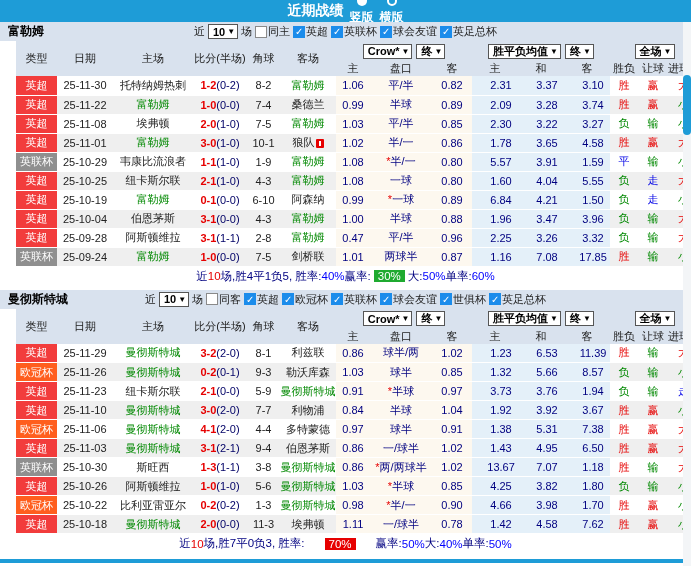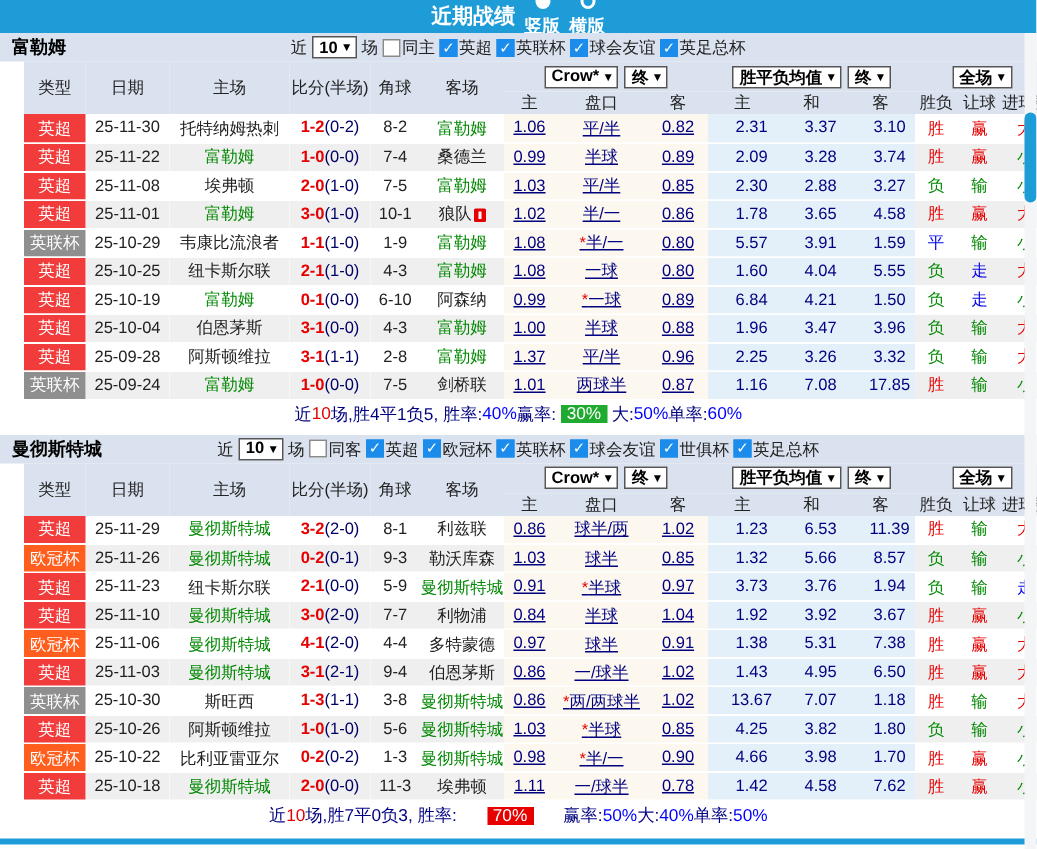--- a/index.html
+++ b/index.html
@@ -26,21 +26,21 @@
 
   
   table { border-collapse:collapse; table-layout:fixed; width:683px; font-size:11px;margin-left:16px; }
   thead th { background:#d9e2ee; font-weight:normal; color:#222; text-align:center; white-space:nowrap; }
   thead tr.h1 th { height:20px; }
   thead tr.h2 th { height:15px; font-size:11px; }
   .selcell { display:flex; align-items:center; justify-content:center; gap:4px; }
   tbody td { height:19px; border-bottom:1px solid #fff; text-align:center; white-space:nowrap; overflow:hidden; color:#222; }
   tbody tr:nth-child(even) td { background:#efefef; }
   tbody tr:nth-child(odd) td { background:#fff; }
-  tbody td.crow { background:#fdf8ef !important; color:#000080;text-decoration:underline; }
+  tbody td.crow { background:#fdf8ef !important; color:#000080; }
   tbody td.avg { background:#e4f0f9 !important; color:#000080;padding-left:12px; }
   td.lg { color:#fff !important; font-size:11px; }
   td.lg.lg-red { background:#f23c3c !important; }
   td.lg.lg-orange { background:#ff5e1e !important; }
   td.lg.lg-gray { background:#8f8f8f !important; }
   td.team { color:#222; }
   td.team.focal { color:#008800; }
   .score-main { color:#e60000; font-weight:bold; }
   .score-half { color:#000066; }
   .star { color:#e60000; }
@@ -225,21 +225,21 @@
               <td class="lg lg-red">英超</td>
               <td>25-11-08</td>
               <td class="team">埃弗顿</td>
               <td><span class="score-main">2-0</span><span class="score-half">(1-0)</span></td>
               <td>7-5</td>
               <td class="team focal">富勒姆</td>
               <td class="crow">1.03</td>
               <td class="crow">平/半</td>
               <td class="crow">0.85</td>
               <td class="avg">2.30</td>
-              <td class="avg">2.88</td>
+              <td class="avg">3.22</td>
               <td class="avg">3.27</td>
               <td class="c-green">负</td>
               <td class="c-green">输</td>
               <td class="c-green">小</td>
             </tr>
             <tr>
               <td class="lg lg-red">英超</td>
               <td>25-11-01</td>
               <td class="team focal">富勒姆</td>
               <td><span class="score-main">3-0</span><span class="score-half">(1-0)</span></td>
@@ -323,21 +323,21 @@
               <td class="c-green">输</td>
               <td class="c-red">大</td>
             </tr>
             <tr>
               <td class="lg lg-red">英超</td>
               <td>25-09-28</td>
               <td class="team">阿斯顿维拉</td>
               <td><span class="score-main">3-1</span><span class="score-half">(1-1)</span></td>
               <td>2-8</td>
               <td class="team focal">富勒姆</td>
-              <td class="crow">1.37</td>
+              <td class="crow">0.47</td>
               <td class="crow">平/半</td>
               <td class="crow">0.96</td>
               <td class="avg">2.25</td>
               <td class="avg">3.26</td>
               <td class="avg">3.32</td>
               <td class="c-green">负</td>
               <td class="c-green">输</td>
               <td class="c-red">大</td>
             </tr>
             <tr>

